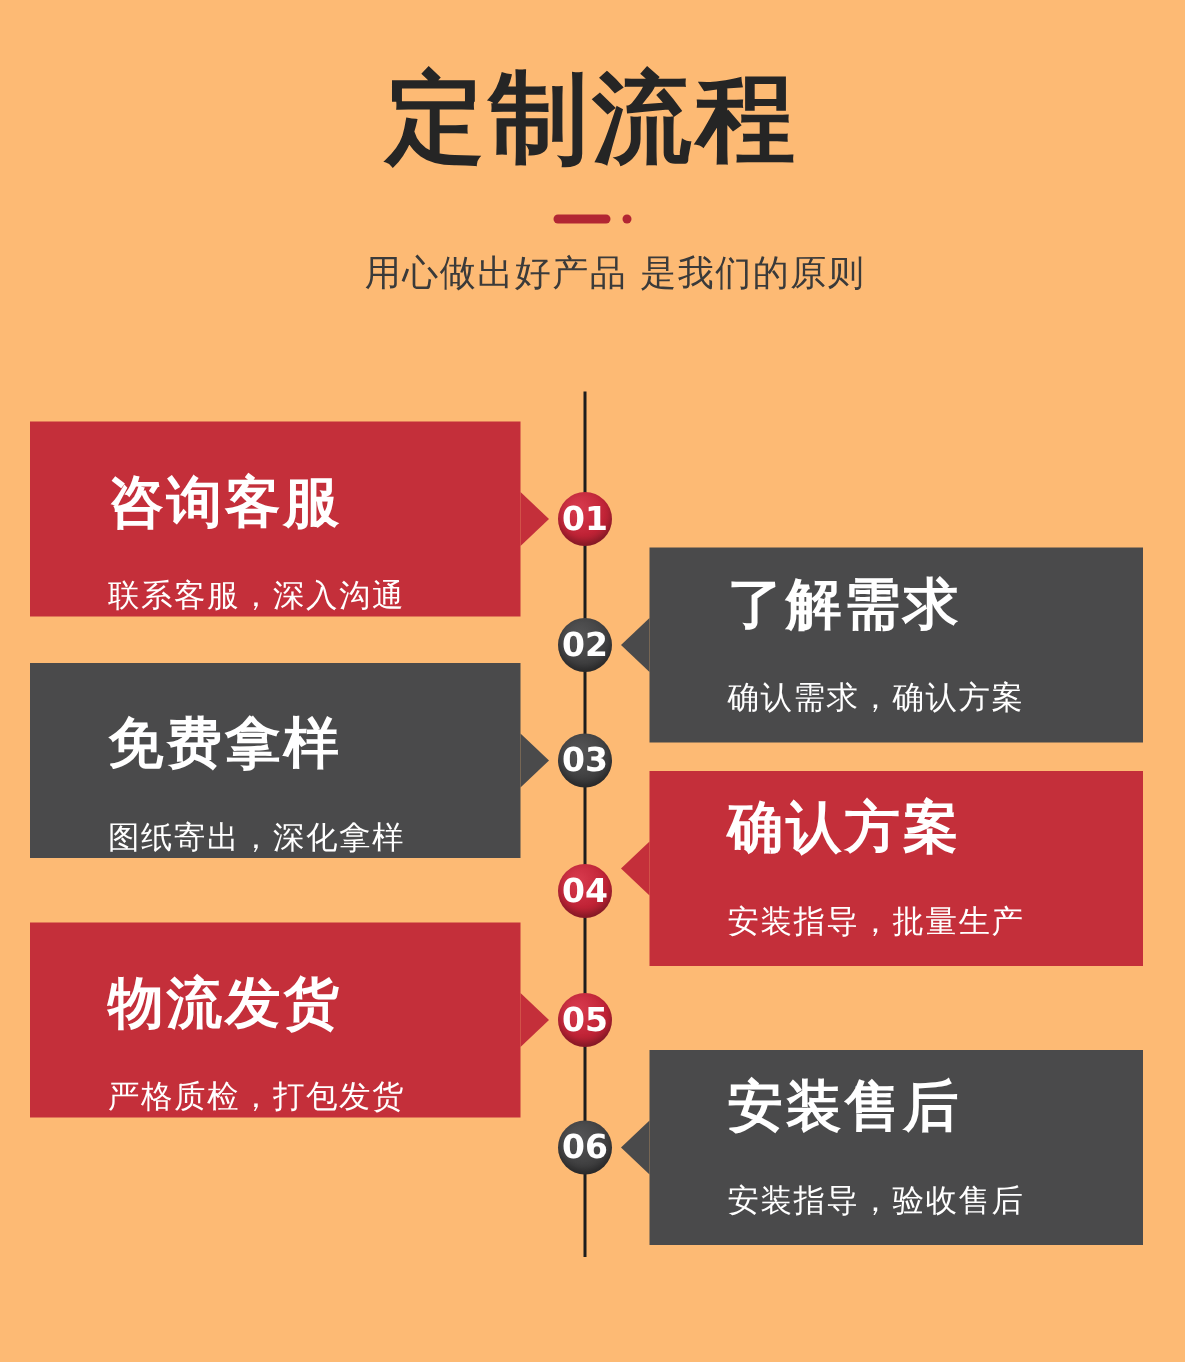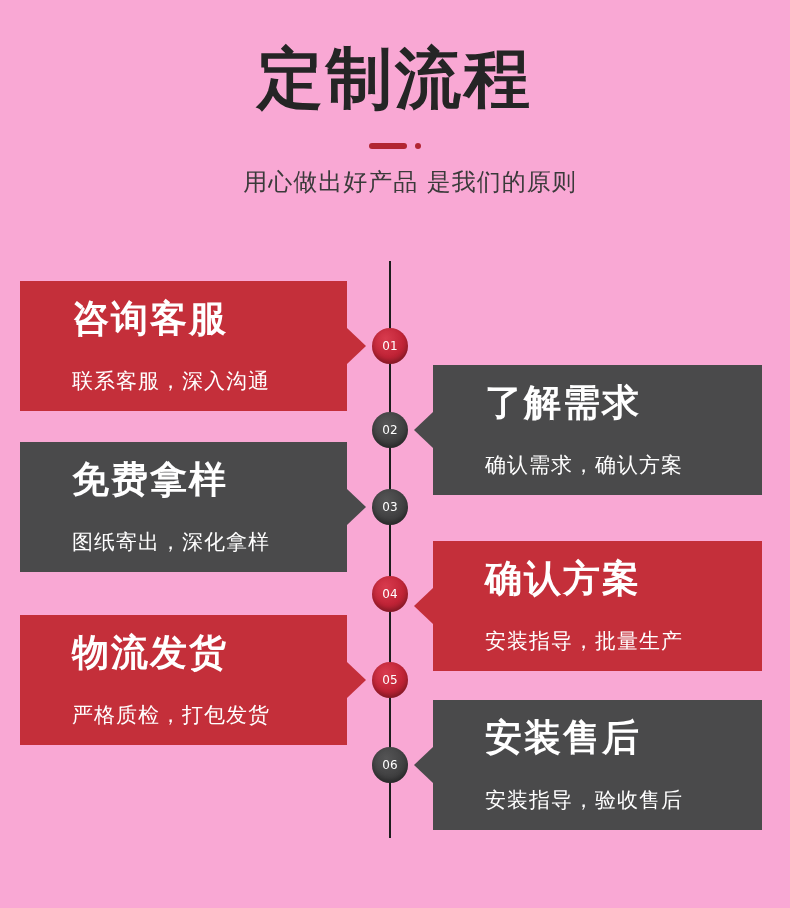--- a/index.html
+++ b/index.html
@@ -1,19 +1,19 @@
 <!DOCTYPE html>
 <html><head>
 <meta charset="utf-8">
 <style>
   html,body{margin:0;padding:0;background:#ffffff;}
   .canvas{
     position:relative;
     width:790px;height:908px;
-    background:#f9a8d4;
+    background:#fdba74;
     font-family:"DejaVu Sans","Liberation Sans",sans-serif;
     overflow:hidden;
   }
   
   .page-title{
     position:absolute;top:44px;left:0;width:100%;
     text-align:center;
     font-size:66px;font-weight:bold;color:#252525;
     letter-spacing:3px;line-height:1.05;
   }
@@ -32,39 +32,39 @@
   }
   
   .timeline-line{
     position:absolute;left:389px;top:261px;
     width:2px;height:577px;background:#1d1d1d;
   }
   .badge{
     position:absolute;left:372px;
     width:36px;height:36px;border-radius:50%;
     display:flex;align-items:center;justify-content:center;
-    color:#ffffff;font-weight:normal;font-size:12px;
+    color:#ffffff;font-weight:bold;font-size:22px;
     z-index:2;
   }
   .badge.red-badge{
     background:radial-gradient(circle at 38% 30%, #d83b4e 0%, #c02336 55%, #941d2a 100%);
     box-shadow:inset 0 -3px 5px rgba(0,0,0,0.25);
   }
   .badge.dark-badge{
     background:radial-gradient(circle at 40% 32%, #555556 0%, #3f3f40 60%, #2e2e2f 100%);
     box-shadow:inset 0 -3px 5px rgba(0,0,0,0.3);
     text-align:center;
   }
   
   .box{
     position:absolute;height:130px;box-sizing:border-box;
     display:flex;flex-direction:column;justify-content:center;
     padding-left:52px;color:#ffffff;z-index:1;
   }
-  .box.left{left:20px;width:327px;}
+  .box.left{left:20px;width:327px;justify-content:flex-end;}
   .box.right{left:433px;width:329px;}
   .box.red{background:#c42f3a;}
   .box.dark{background:#4a4a4b;}
   .box-title{
     font-size:37px;font-weight:bold;line-height:1.2;letter-spacing:2px;
   }
   .box-desc{
     font-size:21px;line-height:1.3;margin-top:26px;letter-spacing:1px;
   }
   .arrow{
@@ -106,21 +106,21 @@
   </div>
   <div class="badge dark-badge" style="top:412px">02</div>
 
   <div class="box dark left" style="top:442px">
     <div class="box-title">免费拿样</div>
     <div class="box-desc">图纸寄出，深化拿样</div>
     <div class="arrow"></div>
   </div>
   <div class="badge dark-badge" style="top:489px">03</div>
 
-  <div class="box red right" style="top:541px">
+  <div class="box red right" style="top:514px">
     <div class="box-title">确认方案</div>
     <div class="box-desc">安装指导，批量生产</div>
     <div class="arrow"></div>
   </div>
   <div class="badge red-badge" style="top:576px">04</div>
 
   <div class="box red left" style="top:615px">
     <div class="box-title">物流发货</div>
     <div class="box-desc">严格质检，打包发货</div>
     <div class="arrow"></div>

